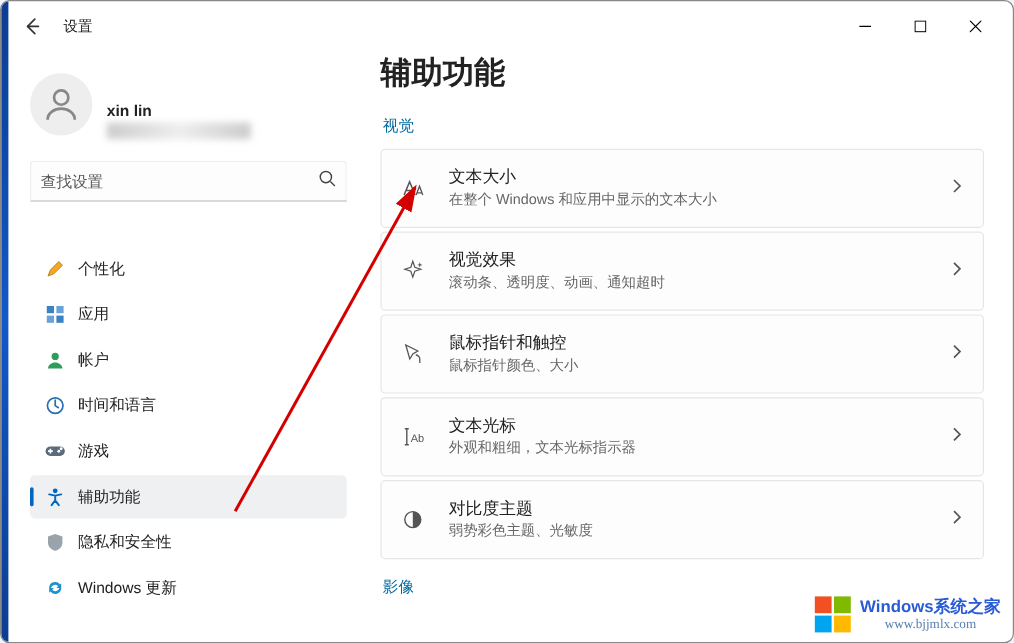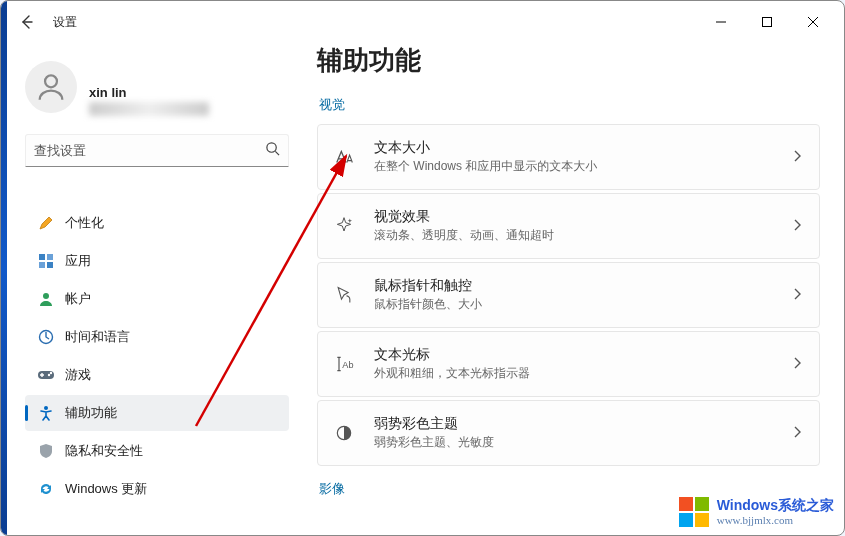--- a/index.html
+++ b/index.html
@@ -30,21 +30,21 @@
 .page-title { font-size: 26px; font-weight: 600; color: #222; margin: 0px 0 18px 0; }
 .section-label { font-size: 13px; color: #0369a1; margin: 6px 0 10px 2px; font-weight:500;}
 .card { display: flex; align-items: center; gap: 18px; padding: 14px 16px; border: 1px solid #e6e6e6; border-radius: 4px; background: #fdfdfd; margin-bottom: 3px; }
 .card-icon { width: 22px; height: 22px; color: #555; display: flex; align-items: center; justify-content: flex-start; }
 .card-text { flex: 1; display: flex; flex-direction: column; }
 .card-title { font-size: 14px; color: #222; }
 .card-sub { font-size: 12px; color: #666; margin-top: 1px; }
 .card-chevron { color: #555; }
 .arrow-overlay { position: absolute; left: 165px; top: 95px; pointer-events: none; }
 .watermark { position: absolute; right: 4px; bottom: 2px; display: flex; align-items: center; gap: 6px; background: rgba(255,255,255,0.85); padding: 4px 6px; border-radius:4px;}
-.wm-text { display: flex; flex-direction: column; line-height: 1.1; }
+.wm-text { display: flex; flex-direction: column; line-height: 1.1; text-align: center; }
 .wm-brand { font-size: 14px; font-weight: 600; color: #2a5bd7; }
 .wm-url { font-size: 11px; color: #5a7fb0; font-family: Liberation Serif, serif; }
 .wlogo { display:grid; grid-template-columns:14px 14px; grid-template-rows:14px 14px; gap:2px; border:2px solid #fff; }
 .wlogo span { display:block; }
 .edge-strip { position:absolute; left:0; top:0; bottom:0; width:6px; background:linear-gradient(#0b3d91,#1159c9 50%,#0b3d91); }
 </style>
 </head>
 <body>
 
 <div class="window">
@@ -247,21 +247,21 @@
       </div>
 
       <div class="card">
         <span class="card-icon">
             <svg width="20" height="20" viewBox="0 0 24 24">
               <circle cx="12" cy="12" r="8" stroke="#555" stroke-width="1.4" fill="none"></circle>
               <path d="M12 4a8 8 0 0 1 0 16z" fill="#555"></path>
             </svg>
           </span>
         <div class="card-text">
-          <span class="card-title">弱势彩色主题</span>
+          <span class="card-title">对比度主题</span>
           <span class="card-sub">弱势彩色主题、光敏度</span>
         </div>
         <span class="card-chevron"><svg width="12" height="12" viewBox="0 0 12 12">
               <path d="M4 1l5 5-5 5" stroke="#555" stroke-width="1.4" fill="none"></path>
             </svg></span>
       </div>
 
       <div class="section-label" style="margin-top:14px">影像</div>
     </div>
   </div>

